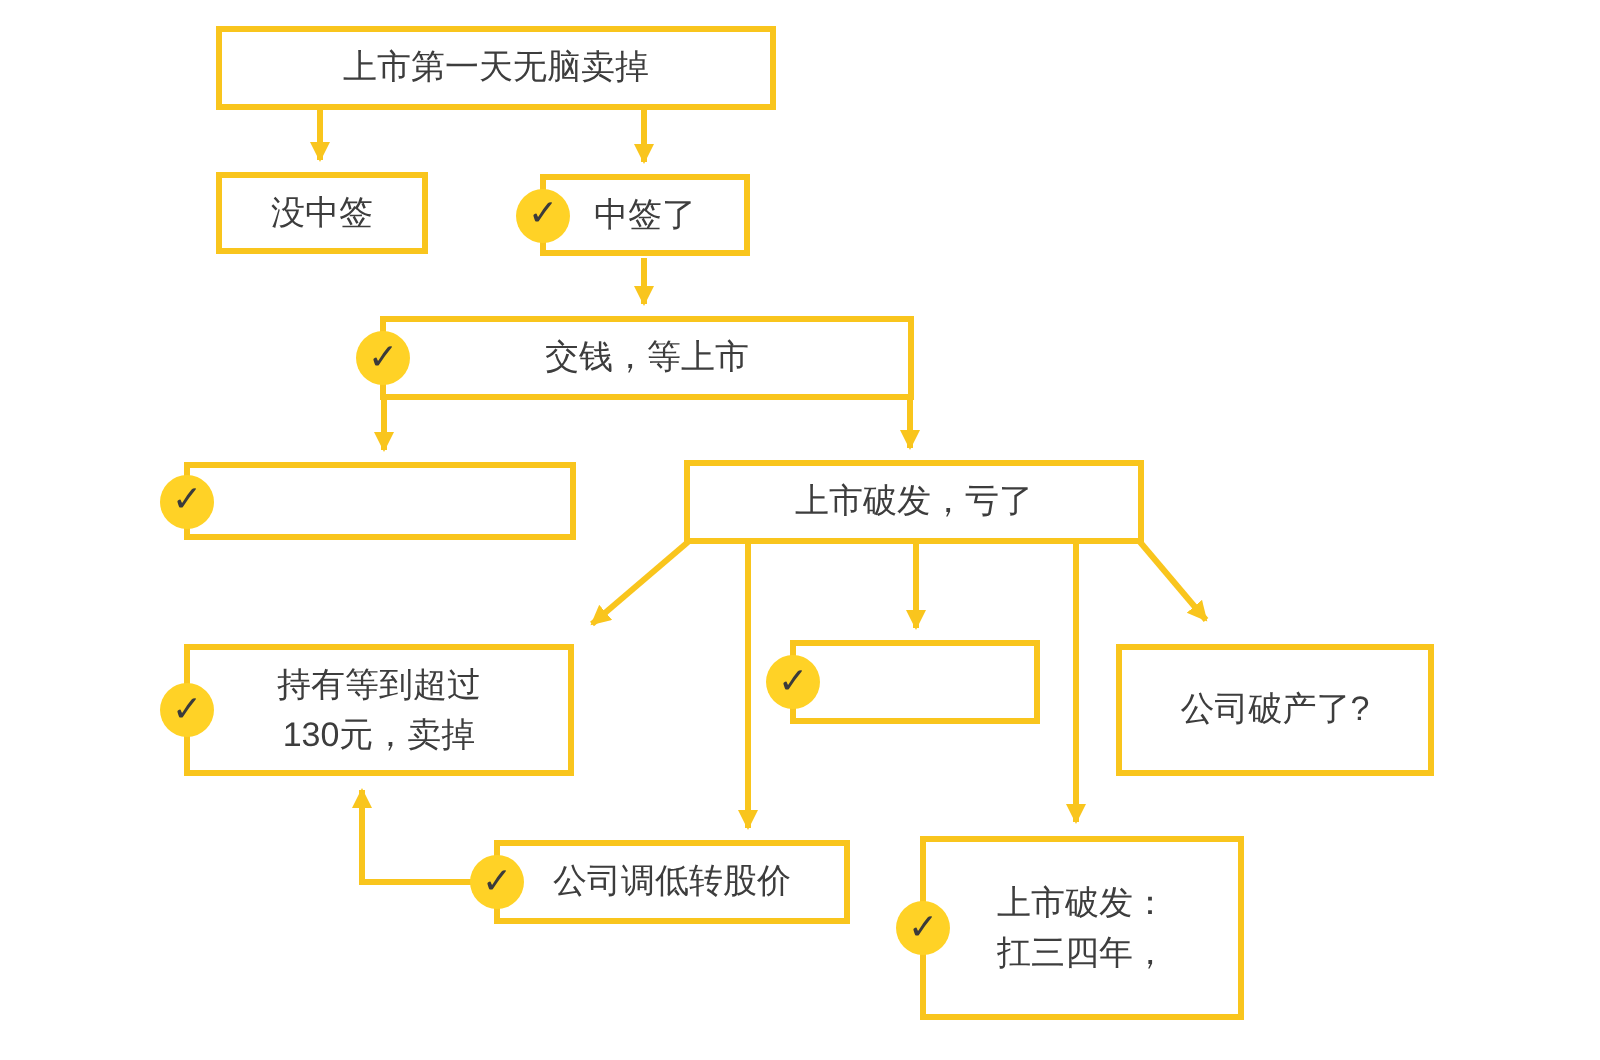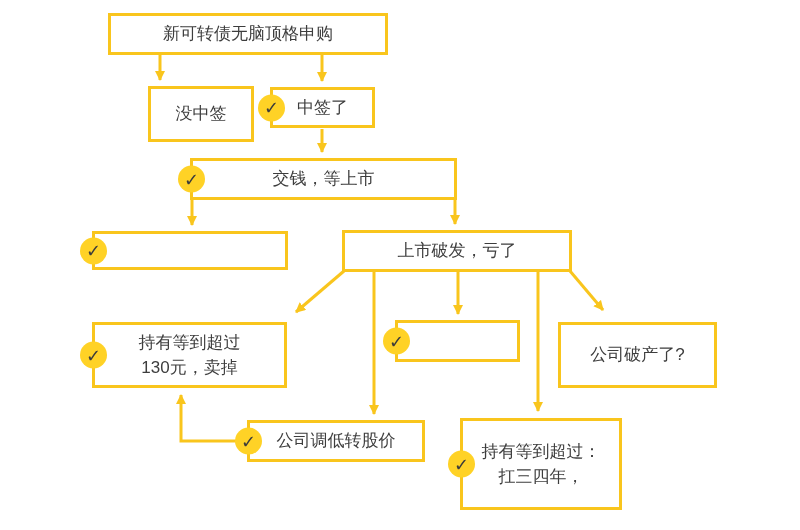--- a/index.html
+++ b/index.html
@@ -19,21 +19,21 @@
   .node .ln{display:block;}
   .check{
     position:absolute;left:-15px;top:50%;transform:translateY(-50%);
     width:27px;height:27px;border-radius:50%;background:#FFD226;
     display:flex;align-items:center;justify-content:center;
     color:#3B3B3B;font-family:"DejaVu Sans",sans-serif;
     font-size:18px;font-weight:bold;line-height:1;
   }
   
   #n-apply      {left:108px;top:13px; width:280px;height:42px;}
-  #n-no-win     {left:108px;top:86px; width:106px;height:56px;margin-left:40px;}
+  #n-no-win     {left:108px;top:86px; width:106px;height:41px;}
   #n-win        {left:270px;top:87px; width:105px;height:41px;}
   #n-pay        {left:190px;top:158px;width:267px;height:42px;}
   #n-sell-day1  {left:92px; top:231px;width:196px;height:39px;}
   #n-broke      {left:342px;top:230px;width:230px;height:42px;}
   #n-hold-130   {left:92px; top:322px;width:195px;height:66px;}
   #n-breakeven  {left:395px;top:320px;width:125px;height:42px;}
   #n-worst      {left:558px;top:322px;width:159px;height:66px;}
   #n-lower-conv {left:247px;top:420px;width:178px;height:42px;}
   #n-bad-case   {left:460px;top:418px;width:162px;height:92px;}
 </style>
@@ -53,21 +53,21 @@
   <path class="edge" d="M455,199 V224" marker-end="url(#arw)"></path>
   <path class="edge" d="M344,271 L296,312" marker-end="url(#arw)"></path>
   <path class="edge" d="M374,271 V414" marker-end="url(#arw)"></path>
   <path class="edge" d="M458,271 V314" marker-end="url(#arw)"></path>
   <path class="edge" d="M538,271 V411" marker-end="url(#arw)"></path>
   <path class="edge" d="M570,271 L603,310" marker-end="url(#arw)"></path>
   <path class="edge" d="M246,441 H181 V395" marker-end="url(#arw)"></path>
 </svg>
 
 <div class="node" id="n-apply">
-  <span class="label">新可转债无脑顶格申购</span>
+  <span class="label">上市第一天无脑卖掉</span>
 </div>
 
 <div class="node" id="n-no-win">
   <span class="label">没中签</span>
 </div>
 
 <div class="node" id="n-win">
   <span class="check">✓</span>
   <span class="label">中签了</span>
 </div>
@@ -104,16 +104,16 @@
 </div>
 
 <div class="node" id="n-lower-conv">
   <span class="check">✓</span>
   <span class="label">公司调低转股价</span>
 </div>
 
 <div class="node" id="n-bad-case">
   <span class="check">✓</span>
   <span class="label">
-    <span class="ln">持有等到超过：</span>
+    <span class="ln">上市破发：</span>
     <span class="ln">扛三四年，</span>
   </span>
 </div>
 
 </body></html>

